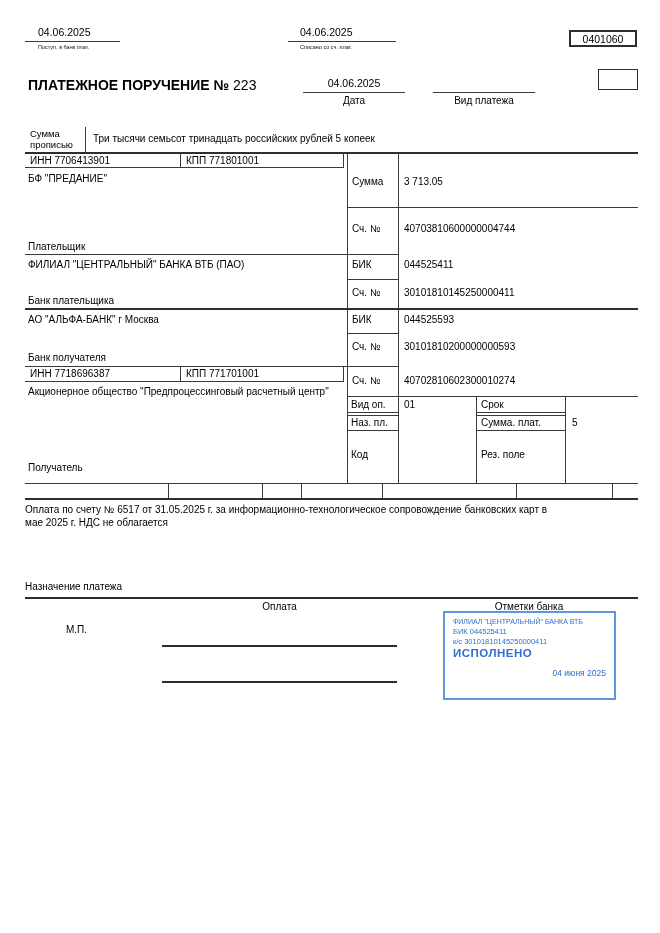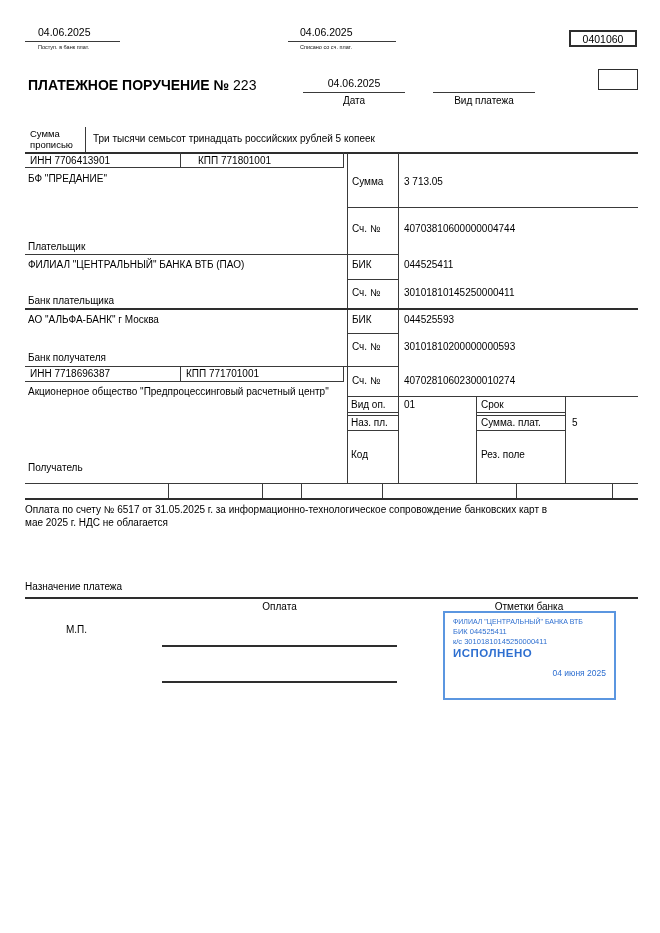--- a/index.html
+++ b/index.html
@@ -59,21 +59,21 @@
 
   <i class="vl" style="left:347px;top:153px;height:330px"></i>
   <i class="vl" style="left:398px;top:153px;height:330px"></i>
   <i class="vl" style="left:476px;top:396px;height:87px"></i>
   <i class="vl" style="left:565px;top:396px;height:87px"></i>
 
   <i class="vl" style="left:180px;top:152px;height:16px"></i>
   <i class="vl" style="left:343px;top:152px;height:16px"></i>
   <i class="hl" style="left:25px;top:167px;width:318px"></i>
   <div class="t" style="left:30px;top:155px">ИНН 7706413901</div>
-  <div class="t" style="left:198px;top:155px">КПП 771801001</div>
+  <div class="t" style="left:186px;top:155px">КПП 771801001</div>
 
   <div class="t" style="left:28px;top:173px">БФ "ПРЕДАНИЕ"</div>
   <div class="t" style="left:352px;top:176px">Сумма</div>
   <div class="t" style="left:404px;top:176px">3 713.05</div>
   <i class="hl" style="left:347px;top:207px;width:291px"></i>
   <div class="t" style="left:352px;top:223px">Сч. №</div>
   <div class="t" style="left:404px;top:223px">40703810600000004744</div>
   <div class="t" style="left:28px;top:241px">Плательщик</div>
   <i class="hl" style="left:25px;top:254px;width:373px"></i>
 

